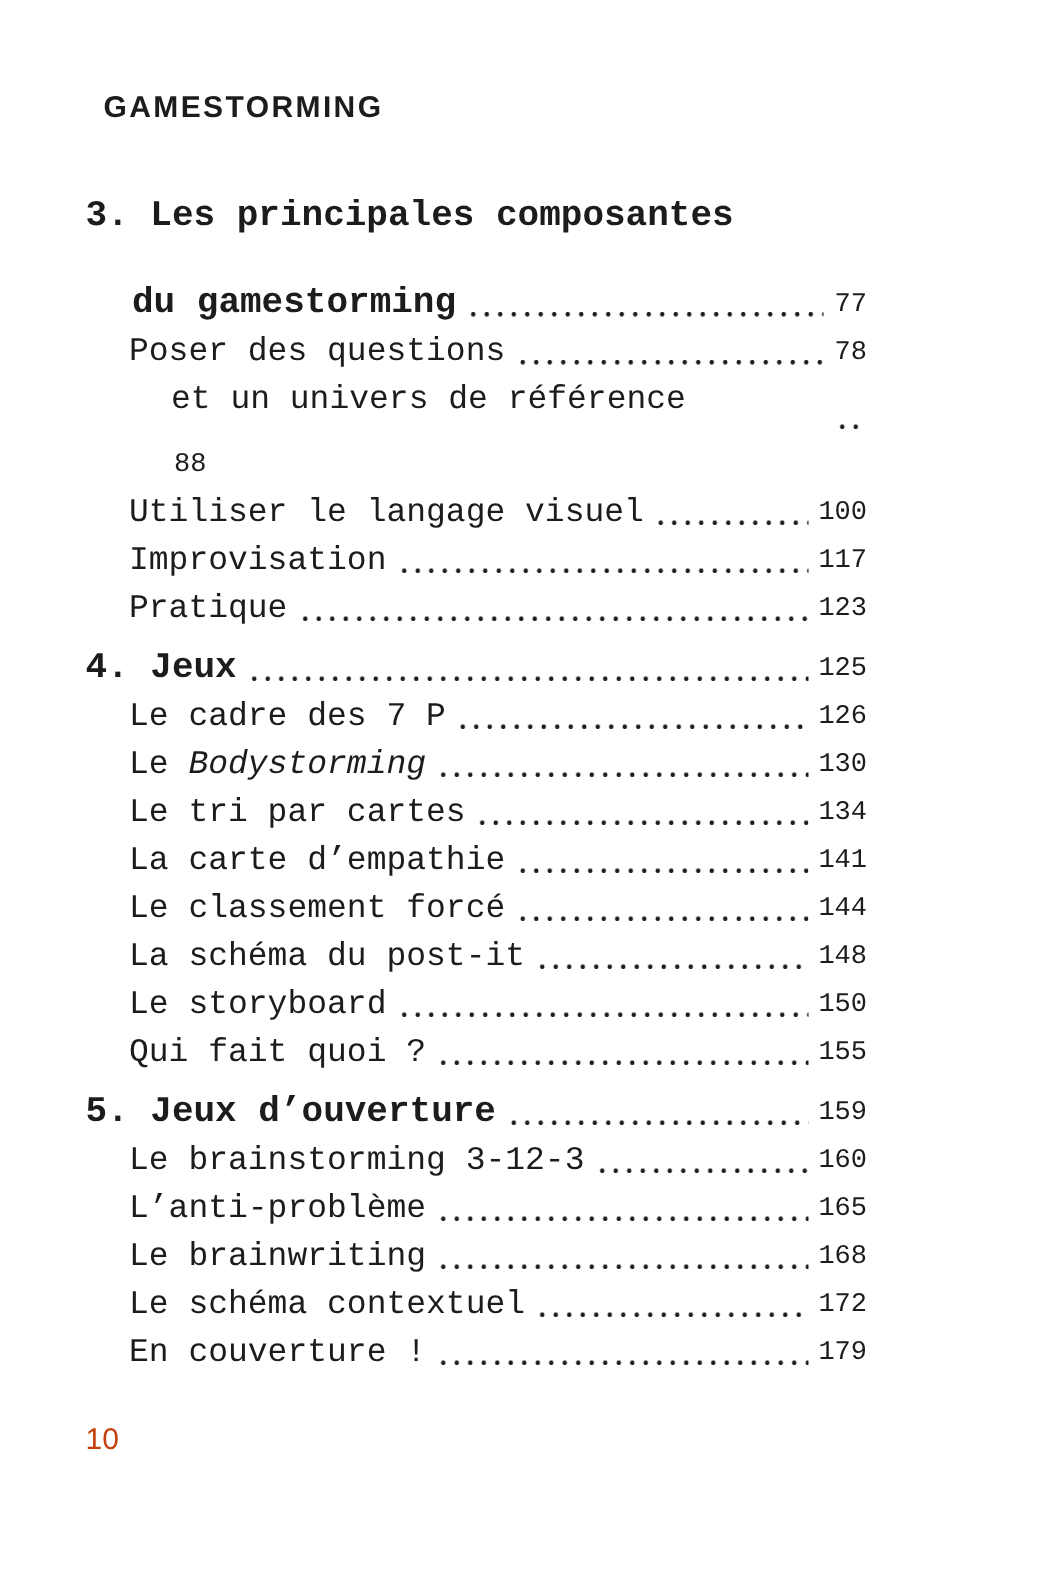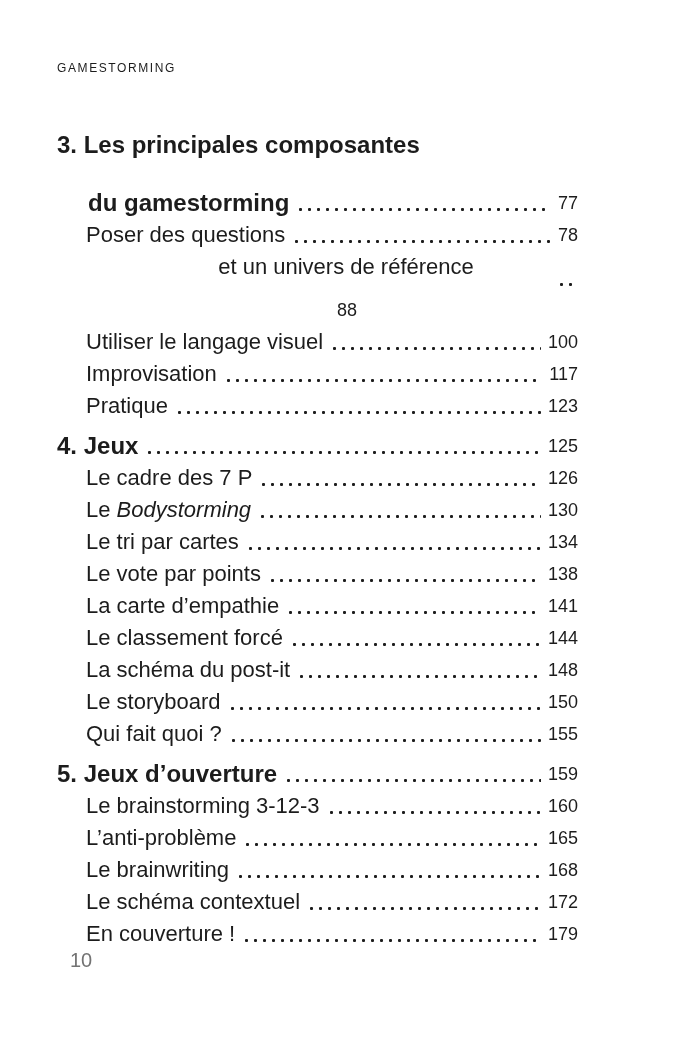--- a/index.html
+++ b/index.html
@@ -11,39 +11,40 @@
     position: relative;
     width: 700px;
     height: 1050px;
     background: #ffffff;
     color: #1c1c1c;
     font-family: "Liberation Sans", "DejaVu Sans", sans-serif;
     overflow: hidden;
   }
   .running-header {
     position: absolute;
-    left: 57px;
+    left: 69px;
     top: 61px;
-    font-size: 12px;
+    font-size: 20px;
     letter-spacing: 1.6px;
-    font-weight: 400;
+    font-weight: 700;
     color: #1c1c1c;
   }
   .toc {
     position: absolute;
     left: 57px;
     right: 122px;
     top: 121px;
   }
   .row {
     display: flex;
-    align-items: center;
+    align-items: flex-start;
     font-size: 22px;
     line-height: 32px;
     white-space: nowrap;
+    font-family: Liberation Mono, monospace;
   }
   .chapter-block, .row.chapter {
     margin-top: 8px;
     font-weight: 700;
     font-size: 24px;
   }
   .chapter-block .row { font-size: 24px; font-weight: 700; }
   .row.sub   { padding-left: 29px; }
   .row.cont2 { padding-left: 31px; margin-top: 26px; }  
   .row.cont3 { padding-left: 57px; flex-direction: column; }  
@@ -62,24 +63,24 @@
   }
   .chapter-block .leader, .row.chapter .leader { margin-bottom: 8px; }
   .pagenum {
     font-weight: 400;
     font-size: 18px;
     margin-left: 2px;
     text-align: right;
   }
   .folio {
     position: absolute;
-    left: 70px;
+    left: 57px;
     top: 949px;
     font-size: 20px;
-    color: #737373;
+    color: #c2410c;
   }
 </style>
 </head>
 <body>
 
 <div class="page">
 
   <div class="running-header">GAMESTORMING</div>
 
   <nav class="toc">
@@ -144,25 +145,20 @@
       <span class="leader"></span>
       <span class="pagenum">130</span>
     </div>
 
     <div class="row sub">
       <span class="label">Le tri par cartes</span>
       <span class="leader"></span>
       <span class="pagenum">134</span>
     </div>
 
-    <div class="row sub">
-      <span class="label">Le vote par points</span>
-      <span class="leader"></span>
-      <span class="pagenum">138</span>
-    </div>
 
     <div class="row sub">
       <span class="label">La carte d’empathie</span>
       <span class="leader"></span>
       <span class="pagenum">141</span>
     </div>
 
     <div class="row sub">
       <span class="label">Le classement forcé</span>
       <span class="leader"></span>

